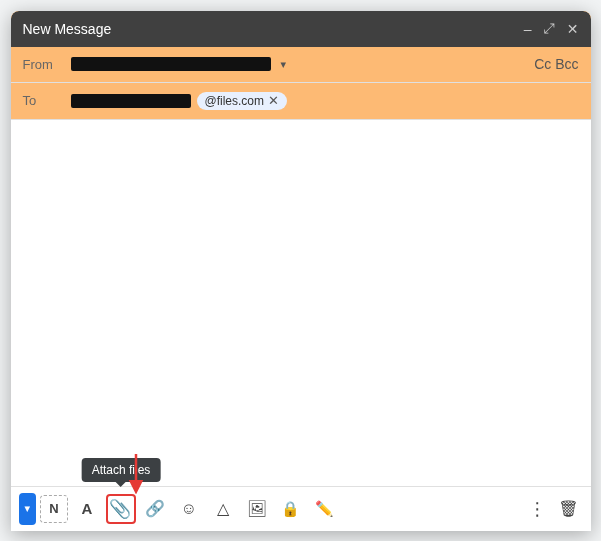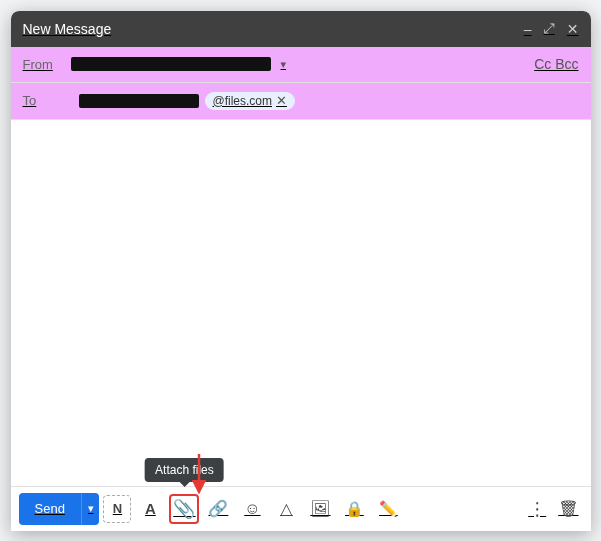--- a/index.html
+++ b/index.html
@@ -1,27 +1,26 @@
 <!DOCTYPE html>
 <html><head>
   <meta charset="utf-8">
   <style>
     * { box-sizing: border-box; margin: 0; padding: 0; }
     body { width: 601px; height: 541px; font-family: Arial, sans-serif; font-size: 13px; background: #f1f3f4; display: flex; align-items: center; justify-content: center; }
 
     .compose-window {
       width: 580px;
       height: 520px;
-      background: #f0abfc;
+      background: #fdba74;
       border-radius: 8px 8px 0 0;
       box-shadow: 0 4px 20px rgba(0,0,0,0.3);
       display: flex;
       flex-direction: column;
       overflow: hidden;
-      text-decoration: underline;
     }
 
     .title-bar {
       background: #404040;
       color: #fff;
       padding: 8px 12px;
       display: flex;
       align-items: center;
       justify-content: space-between;
       border-radius: 8px 8px 0 0;
@@ -54,21 +53,20 @@
     .field-row {
       display: flex;
       align-items: center;
       padding: 6px 12px;
       border-bottom: 1px solid #e0e0e0;
       min-height: 36px;
     }
 
     .field-row:last-child {
       border-bottom: none;
-      gap: 8px;
     }
 
     .field-label {
       color: #666;
       font-size: 13px;
       min-width: 40px;
       margin-right: 8px;
     }
 
     .field-value {
@@ -278,21 +276,20 @@
       </div>
     </div>
   </div>
 
 
   <div class="body-area"></div>
 
   <div class="toolbar">
 
     <button class="send-btn">
-      <span class="send-label">Send</span>
       <span class="send-dropdown">▾</span>
     </button>
 
     <button class="toolbar-icon-btn" style="font-size:13px; font-weight:bold; border:1px dashed #aaa; border-radius:4px; width:28px; height:28px;">
       <span>N</span>
     </button>
 
     <button class="toolbar-icon-btn">
       <span style="font-size:15px; font-weight:bold;">A</span>
     </button>

